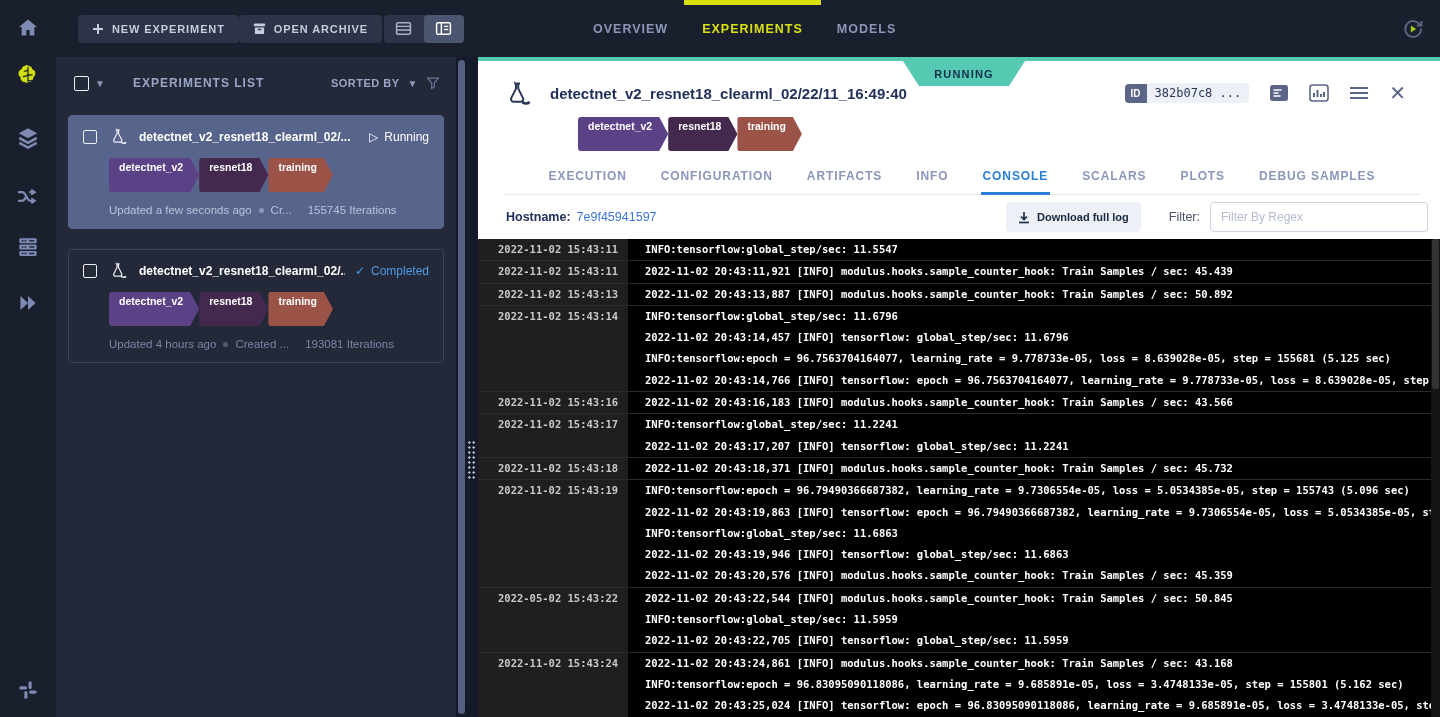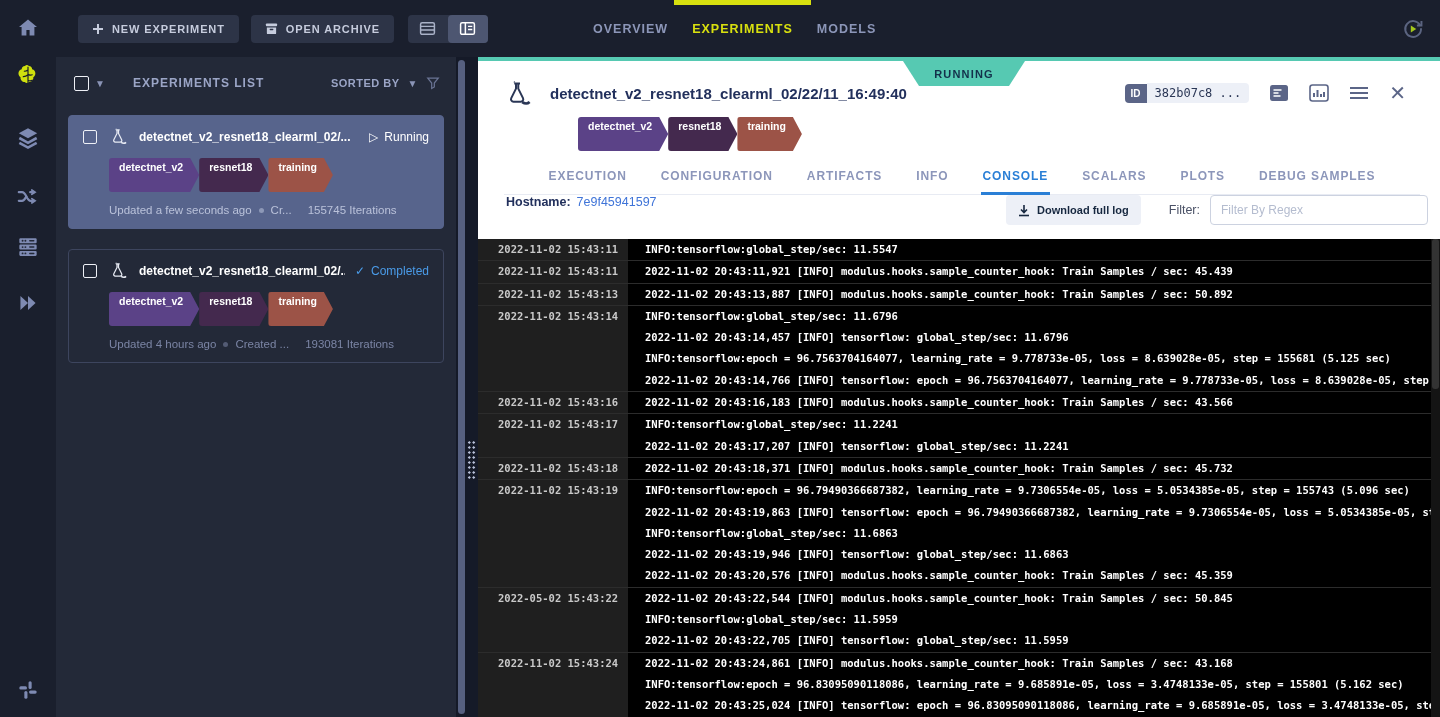--- a/index.html
+++ b/index.html
@@ -17,27 +17,27 @@
 .r-pipe { margin-top:29px; }
 .r-server { margin-top:20px; }
 .r-chev { margin-top:26px; }
 .r-slack { margin-top:auto; margin-bottom:12px; }
 
 
 .content { flex:1; display:flex; flex-direction:column; min-width:0; }
 
 
 .topbar { height:57px; flex:0 0 57px; background:#1a1f2d; display:flex; align-items:center; position:relative; }
-.actions { width:400px; display:flex; align-items:flex-end; gap:12px; padding-left:22px; }
+.actions { width:400px; display:flex; align-items:flex-end; padding-left:22px; }
 .btn { height:28px; background:#2d3447; border-radius:4px; color:#c6ccdd; font-size:11px; font-weight:bold;
   letter-spacing:.9px; display:flex; align-items:center; gap:8px; padding:0 14px; cursor:pointer; white-space:nowrap; }
 .view-toggle { display:flex; background:#2d3447; border-radius:4px; height:28px; margin-left:2px; }
 .vt-seg { width:40px; display:flex; align-items:center; justify-content:center; cursor:pointer; border-radius:4px; }
 .vt-seg.active { background:#4d5671; }
-.nav { position:absolute; left:535px; top:0; height:57px; display:flex; gap:20px; align-items:center; }
+.nav { position:absolute; left:535px; top:0; height:57px; display:flex; gap:30px; align-items:center; }
 .nav-tab { font-size:12.5px; font-weight:bold; letter-spacing:1px; color:#8c96b8; position:relative; height:57px;
   display:flex; align-items:center; padding:0 2px; cursor:pointer; }
 .nav-tab.active { color:#d8e00f; }
 .nav-tab.active::before { content:""; position:absolute; top:0; left:-16px; right:-16px; height:5px; background:#d8e00f; }
 .refresh { position:absolute; right:12px; top:14px; width:30px; height:30px; display:flex; align-items:center;
   justify-content:center; cursor:pointer; }
 
 
 .bodyarea { flex:1; display:flex; min-height:0; }
 
@@ -90,21 +90,21 @@
 .hicon { color:#5b6587; display:flex; align-items:center; cursor:pointer; }
 .close-x { font-size:20px; color:#5b6587; line-height:1; cursor:pointer; }
 .tags-row { display:flex; margin:10px 0 0 74px; }
 .tabs-row { margin-top:12px; display:flex; justify-content:center; gap:30px; border-bottom:1px solid #e8ebf3; }
 .dtab { font-size:12px; font-weight:bold; letter-spacing:.9px; color:#8c96ba; padding:6px 2px 11px; position:relative;
   cursor:pointer; white-space:nowrap; }
 .dtab.active { color:#2a7fd6; }
 .dtab.active::after { content:""; position:absolute; left:0; right:0; bottom:-1px; height:3px; background:#2a7fd6; }
 
 
-.host-row { height:44px; flex:0 0 44px; display:flex; align-items:flex-start; padding:0 12px 0 28px; background:#fff; }
+.host-row { height:44px; flex:0 0 44px; display:flex; align-items:center; padding:0 12px 0 28px; background:#fff; }
 .host-label { font-size:12.5px; font-weight:bold; color:#22305c; }
 .host-value { font-size:12.5px; color:#3f74d8; margin-left:6px; }
 .host-right { margin-left:auto; display:flex; align-items:center; gap:28px; }
 .dl-btn { background:#edf0f7; border-radius:4px; height:30px; display:flex; align-items:center; gap:7px; padding:0 12px;
   font-size:11px; font-weight:bold; color:#16273f; cursor:pointer; white-space:nowrap; }
 .filter-wrap { display:flex; align-items:center; gap:10px; }
 .filter-label { font-size:12.5px; color:#4a5166; }
 input.filter { width:218px; height:30px; border:1px solid #ccd2e0; border-radius:4px; padding:0 10px; font-size:12px;
   color:#333; outline:none; font-family:"Liberation Sans",sans-serif; }
 input.filter::placeholder { color:#b4bccf; }

